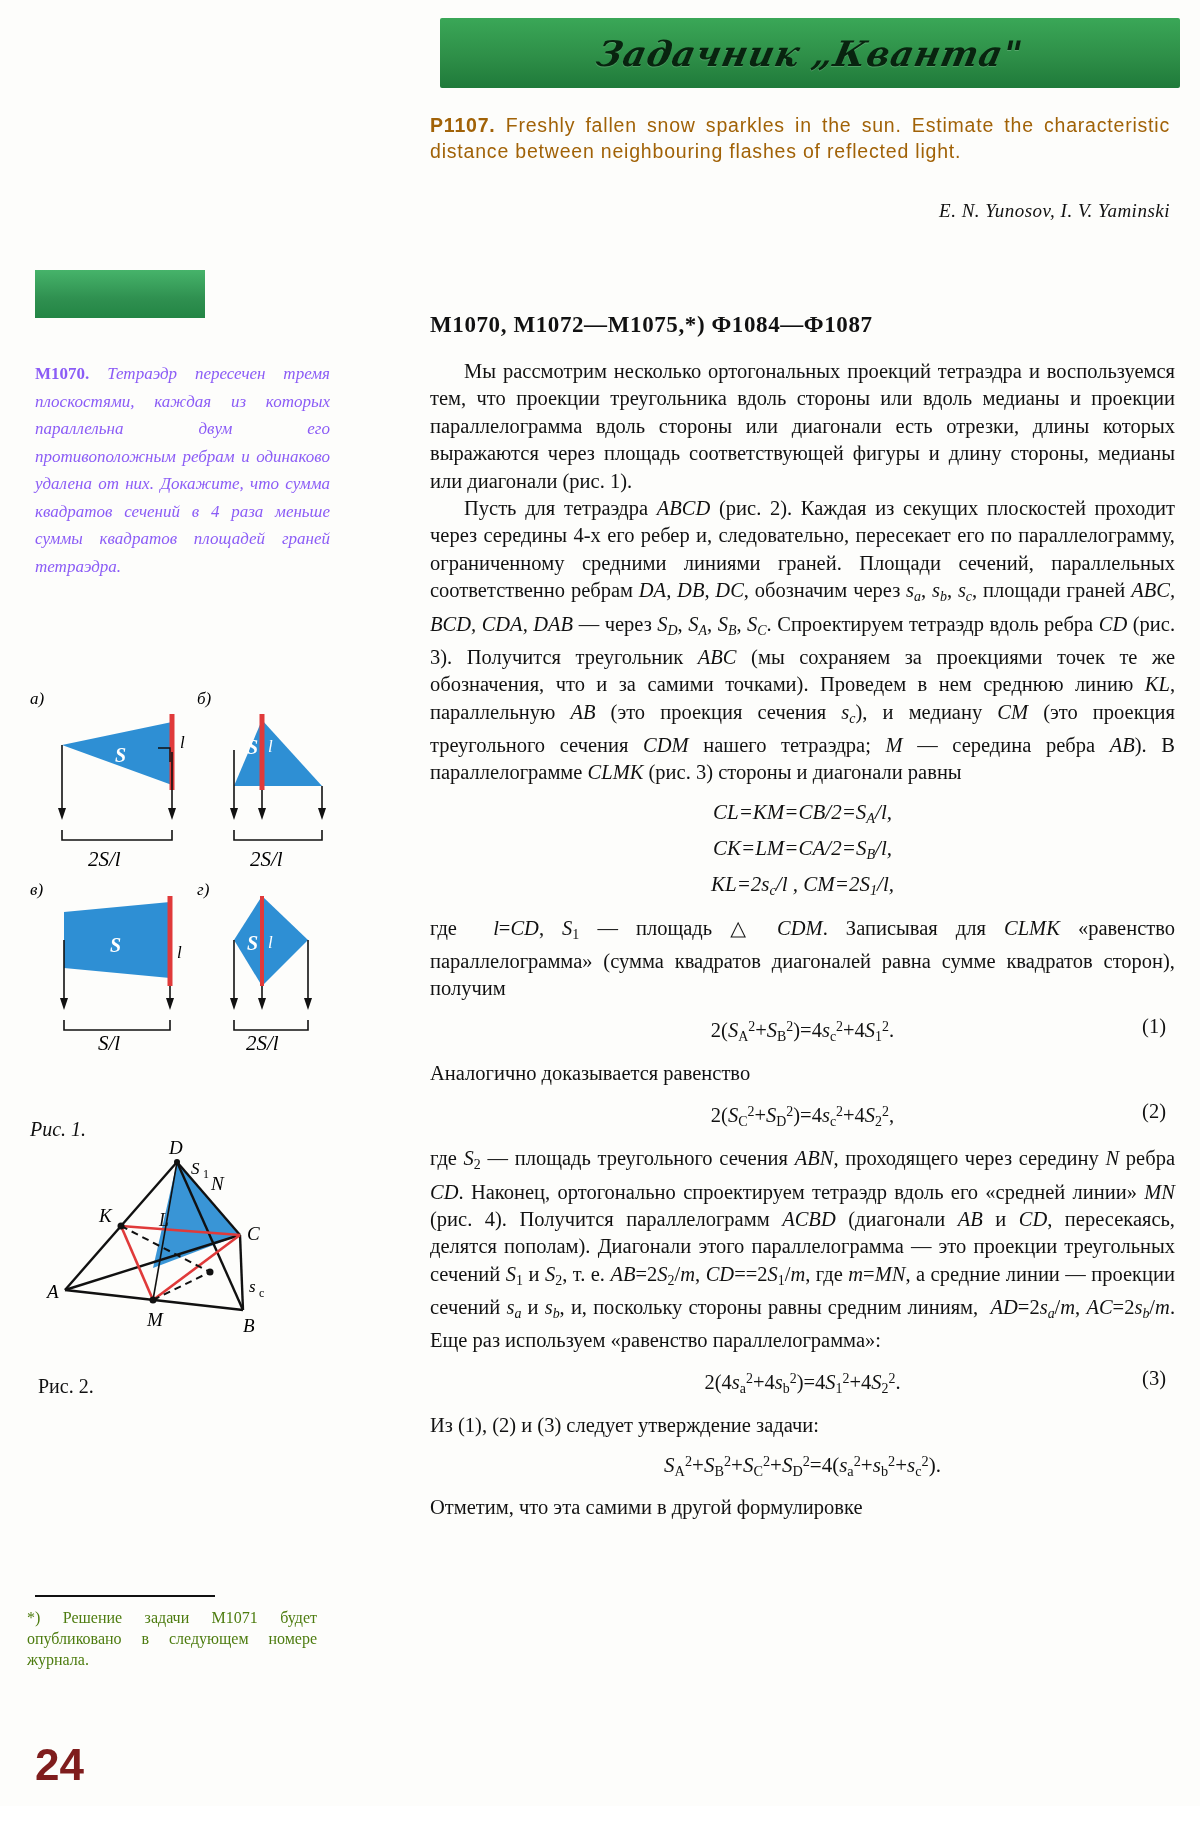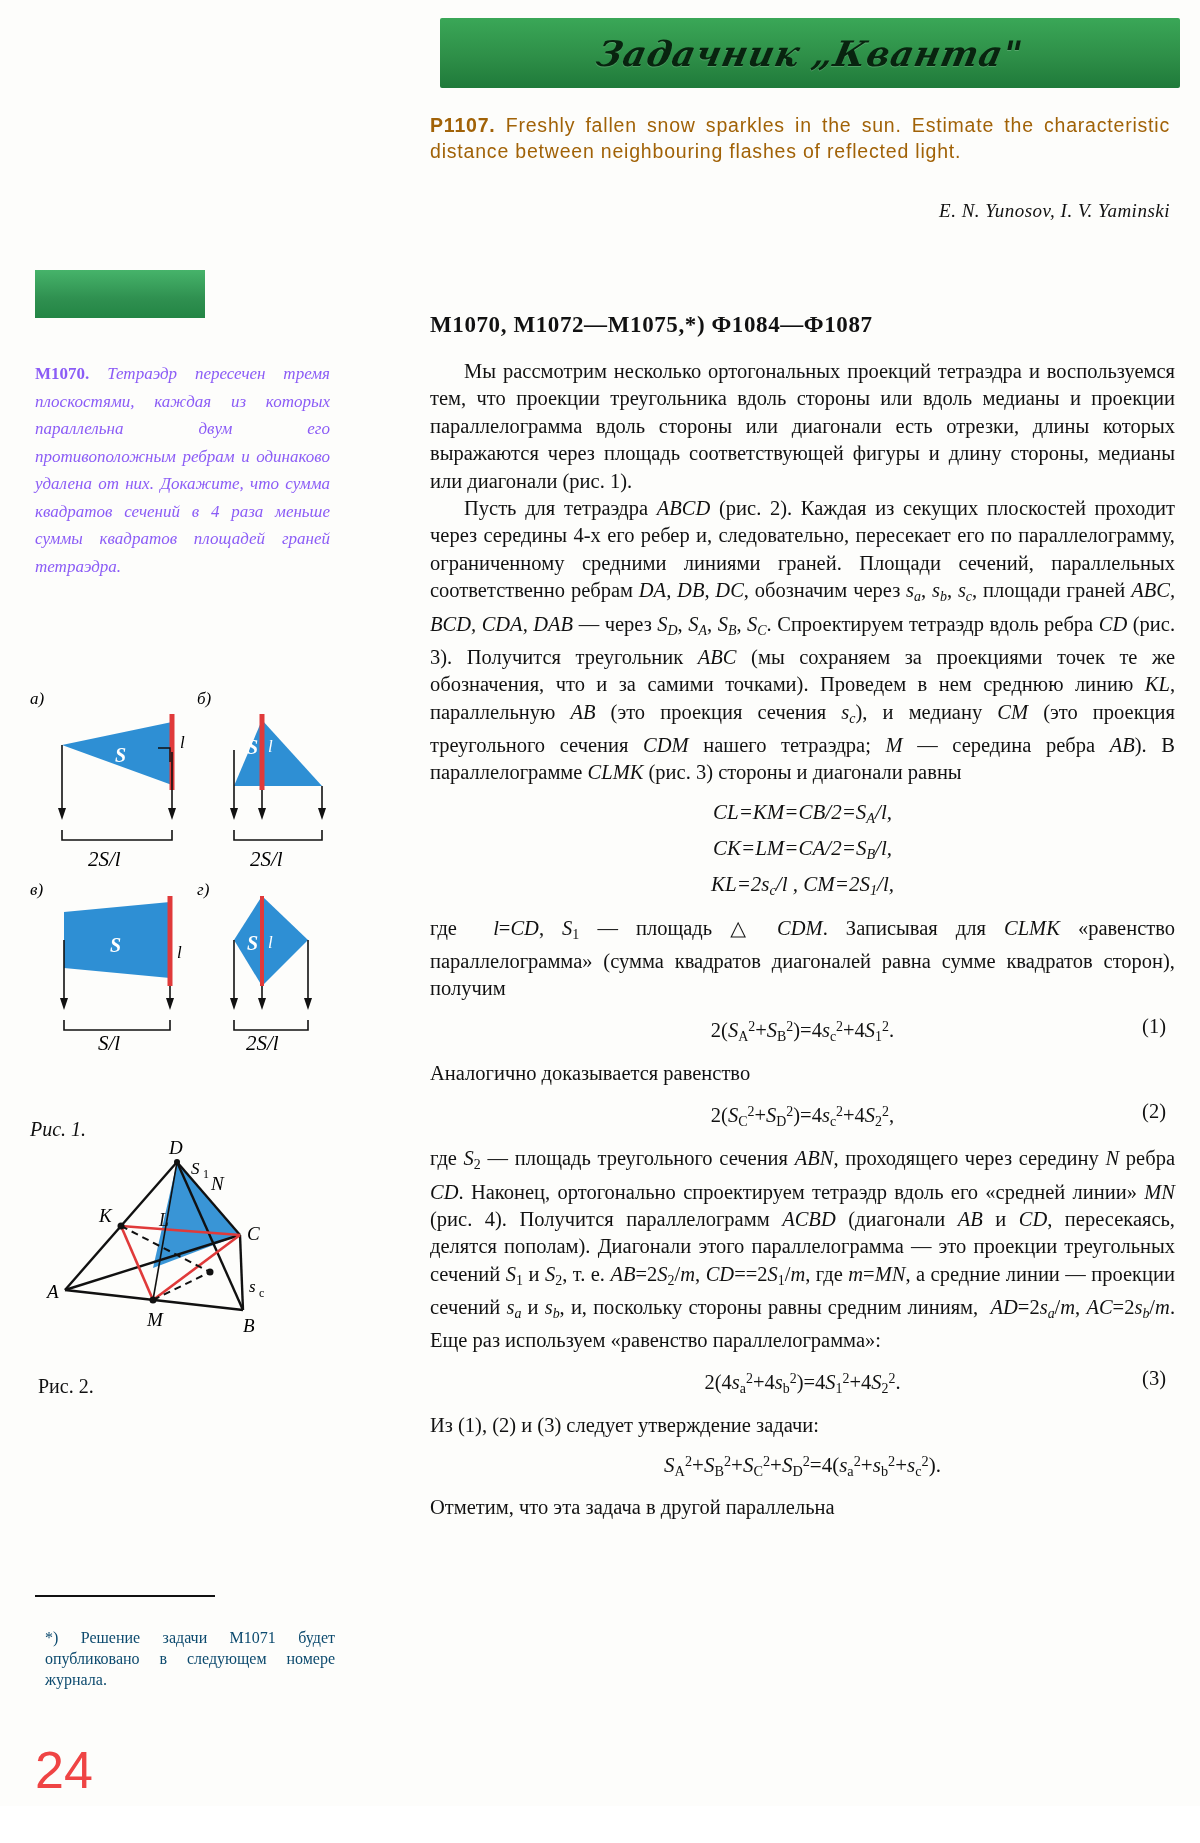--- a/index.html
+++ b/index.html
@@ -84,27 +84,27 @@
   .fig2-cap {
     position:absolute; left:38px; top:1375px;
     font-size:20px; color:#111;
   }
   
   .footnote-rule {
     position:absolute; left:35px; top:1595px; width:180px; height:2px;
     background:#111;
   }
   .footnote {
-    position:absolute; left:45px; top:1607px; width:290px;
-    font-size:16px; line-height:21px; color:#0c4a6e; text-align:justify;margin-top:20px;
+    position:absolute; left:27px; top:1607px; width:290px;
+    font-size:16px; line-height:21px; color:#4d7c0f; text-align:justify;
   }
   
   .pageno {
     position:absolute; left:35px; top:1740px;
-    font-size:52px; font-weight:normal; color:#ef4444;
+    font-size:44px; font-weight:bold; color:#7f1d1d;
     font-family:"Liberation Sans", sans-serif;
   }
   
   .body-col {
     position:absolute; left:430px; top:358px; width:745px;
     font-size:20.5px; line-height:27.4px;
     color:#111; text-align:justify;
   }
   .body-col p { margin:0 0 0 0; text-indent:34px; }
   .body-col p.noind { text-indent:0; }
@@ -283,17 +283,17 @@
 
     <div class="eq-row">
       <span>2(4<i>s</i><sub>a</sub><sup>2</sup>+4<i>s</i><sub>b</sub><sup>2</sup>)=4<i>S</i><sub>1</sub><sup>2</sup>+4<i>S</i><sub>2</sub><sup>2</sup>.</span>
       <span class="eqnum">(3)</span>
     </div>
 
     <p class="noind">Из (1), (2) и (3) следует утверждение задачи:</p>
 
     <div class="eq-center"><i>S</i><sub>A</sub><sup>2</sup>+<i>S</i><sub>B</sub><sup>2</sup>+<i>S</i><sub>C</sub><sup>2</sup>+<i>S</i><sub>D</sub><sup>2</sup>=4(<i>s</i><sub>a</sub><sup>2</sup>+<i>s</i><sub>b</sub><sup>2</sup>+<i>s</i><sub>c</sub><sup>2</sup>).</div>
 
-    <p class="noind">Отметим, что эта задача в другой параллельна</p>
+    <p class="noind">Отметим, что эта самими в другой формулировке</p>
   </div>
 
   <div class="bottom-bar"></div>
 </div>
 
 </body></html>

